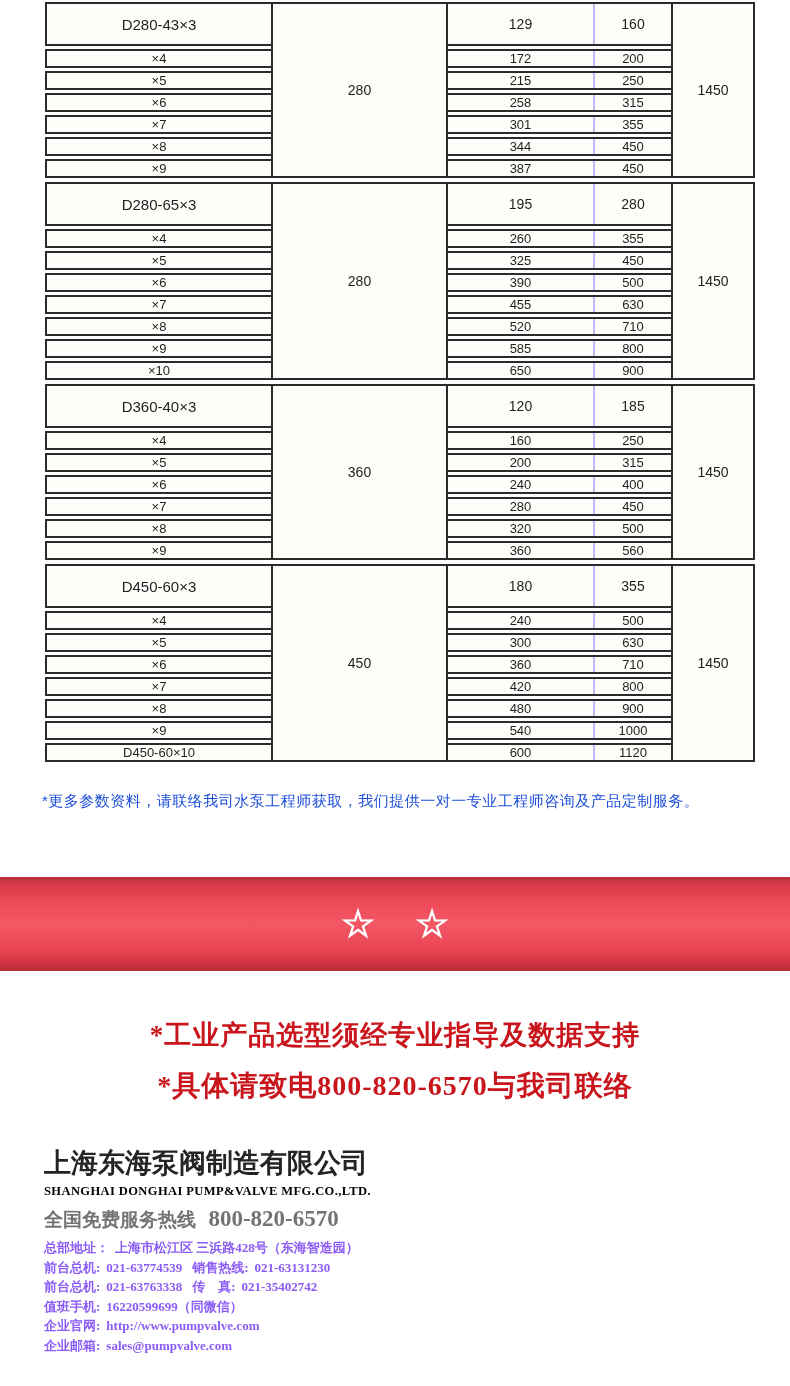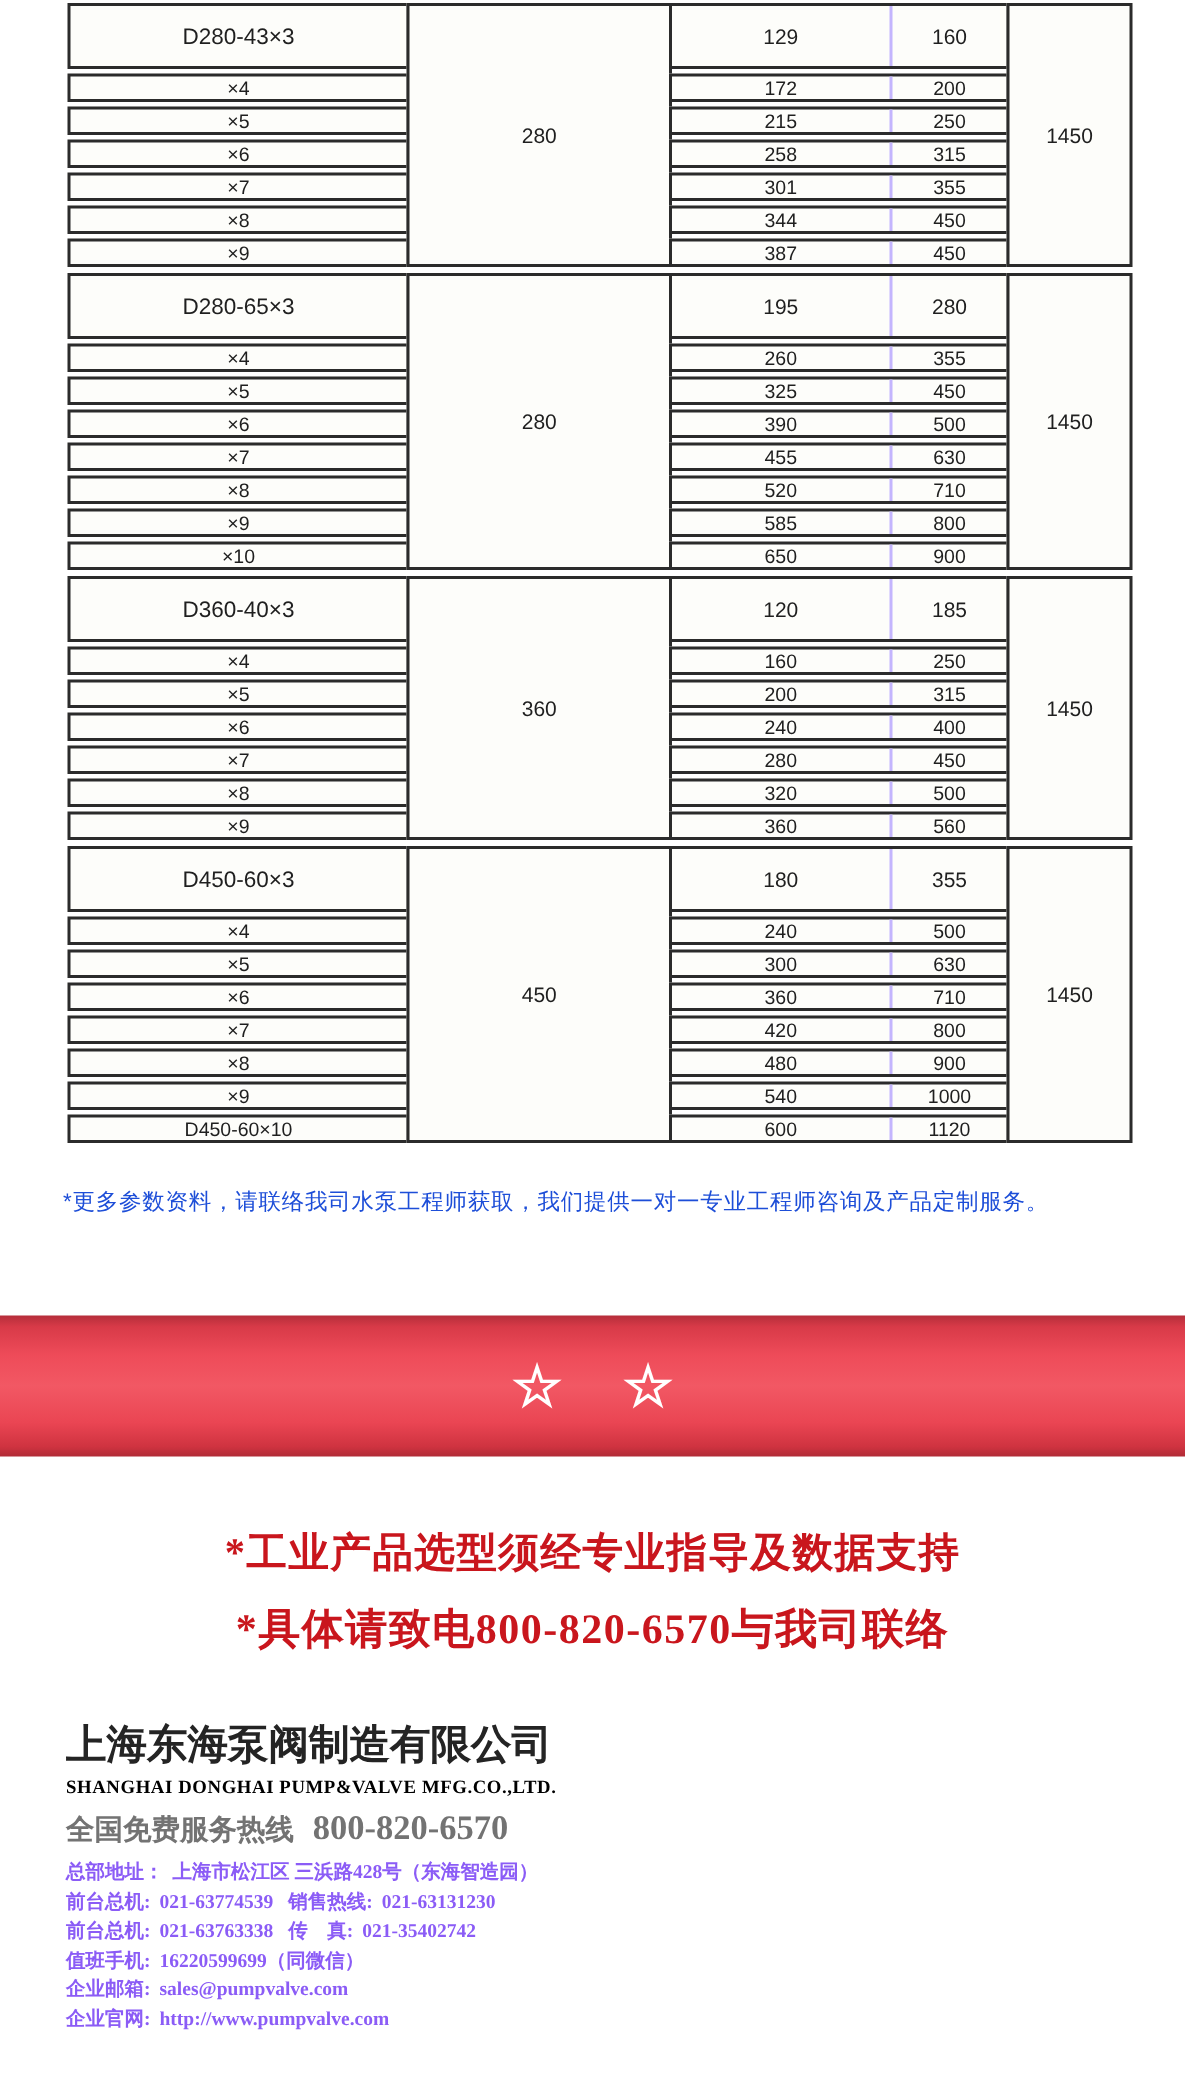--- a/index.html
+++ b/index.html
@@ -312,17 +312,17 @@
     <div class="company-en">SHANGHAI DONGHAI PUMP&amp;VALVE MFG.CO.,LTD.</div>
     <div class="hotline">
       <span class="hl-label">全国免费服务热线</span>
       <span class="hl-num">800-820-6570</span>
     </div>
     <div class="contacts">
         <div class="contact-line"><span class="c-label">总部地址：</span><span class="c-value">上海市松江区 三浜路428号（东海智造园）</span></div>
         <div class="contact-line"><span class="c-label">前台总机:</span><span class="c-value">021-63774539</span><span class="c-label c2">销售热线:</span><span class="c-value">021-63131230</span></div>
         <div class="contact-line"><span class="c-label">前台总机:</span><span class="c-value">021-63763338</span><span class="c-label c2">传　真:</span><span class="c-value">021-35402742</span></div>
         <div class="contact-line"><span class="c-label">值班手机:</span><span class="c-value">16220599699（同微信）</span></div>
+        <div class="contact-line"><span class="c-label">企业官网:</span><span class="c-value">http://www.pumpvalve.com</span></div>
         <div class="contact-line"><span class="c-label">企业邮箱:</span><span class="c-value">sales@pumpvalve.com</span></div>
-        <div class="contact-line"><span class="c-label">企业官网:</span><span class="c-value">http://www.pumpvalve.com</span></div>
       </div>
   </div>
 </div>
 
 </body></html>

